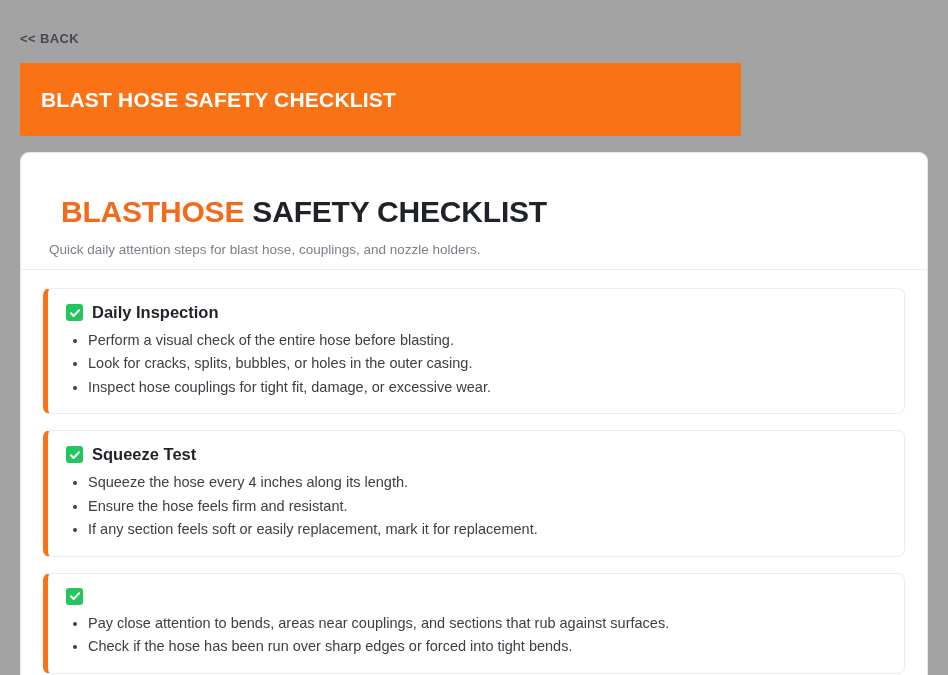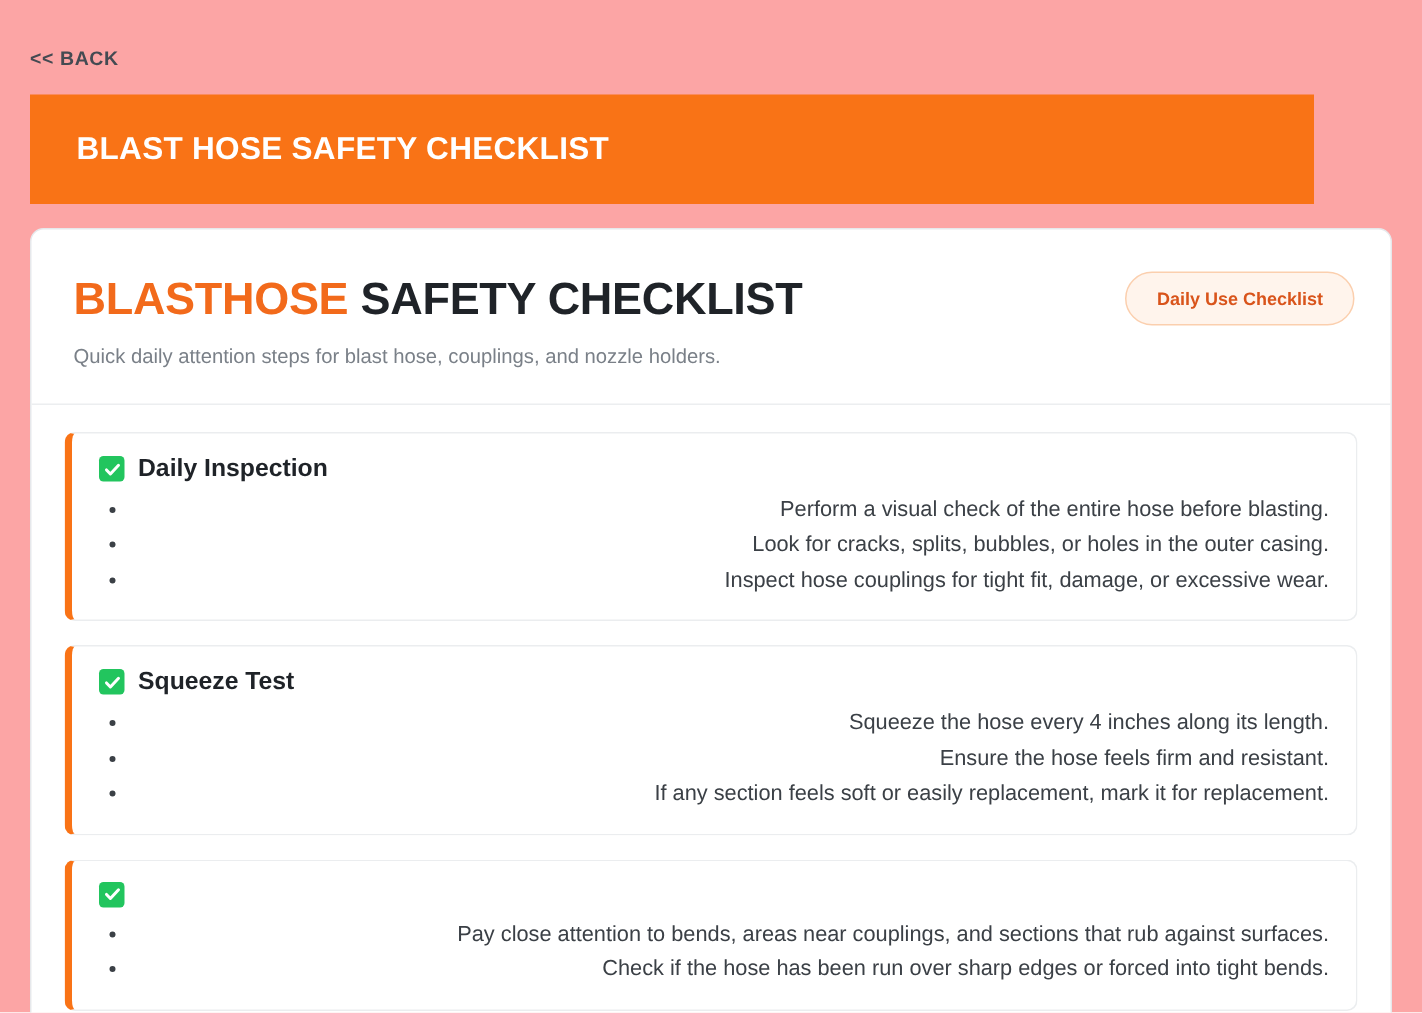--- a/index.html
+++ b/index.html
@@ -10,47 +10,47 @@
     height: 675px;
     background: #ffffff;
     font-family: "Liberation Sans", sans-serif;
     overflow: hidden;
   }
 
   .page {
     position: relative;
     width: 948px;
     height: 675px;
-    background: #fca5a5;
+    background: #a3a3a3;
   }
 
   
   .back-link {
     position: absolute;
     left: 20px;
     top: 31px;
     font-size: 13px;
     font-weight: bold;
     color: #444a52;
     letter-spacing: 0.4px;
     cursor: pointer;
     text-decoration: none;
   }
 
   
   .banner {
     position: absolute;
     left: 20px;
     top: 63px;
-    width: 856px;
+    width: 721px;
     height: 73px;
     background: #f97316;
     display: flex;
     align-items: center;
-    padding-left: 31px;
+    padding-left: 21px;
   }
   .banner-title {
     color: #ffffff;
     font-size: 21px;
     font-weight: bold;
     letter-spacing: 0.2px;
   }
 
   
   .card {
@@ -71,21 +71,21 @@
     border-bottom: 1px solid #eceef0;
     height: 117px;
   }
 
   .head-title {
     font-size: 30px;
     font-weight: bold;
     color: #1f2328;
     letter-spacing: -0.2px;
     line-height: 1.1;
-    margin: 0;
+    margin: 12px;
   }
   .head-title .accent { color: #f26a1b; }
 
   .head-sub {
     margin-top: 14px;
     font-size: 13.5px;
     color: #7a8088;
   }
 
   .pill {
@@ -139,21 +139,20 @@
   .section-title {
     font-size: 16.5px;
     font-weight: bold;
     color: #1f2328;
   }
 
   .bullets {
     margin: 0;
     padding-left: 22px;
     list-style: disc;
-    text-align: right;
   }
   .bullets li {
     font-size: 14.5px;
     color: #3c4busy;
     color: #3b4046;
     line-height: 1.62;
   }
 </style>
 </head>
 <body>
@@ -164,21 +163,20 @@
 
   <div class="banner">
     <span class="banner-title">BLAST HOSE SAFETY CHECKLIST</span>
   </div>
 
   <div class="card">
 
     <div class="card-head">
       <h1 class="head-title"><span class="accent">BLASTHOSE</span><span> SAFETY CHECKLIST</span></h1>
       <div class="head-sub">Quick daily attention steps for blast hose, couplings, and nozzle holders.</div>
-      <div class="pill">Daily Use Checklist</div>
     </div>
 
     <div class="sections">
 
       <div class="section">
         <div class="section-head">
           <span class="check">
             <svg width="12" height="12" viewBox="0 0 12 12">
                 <path d="M2 6.3 L4.6 9 L10 3.2" stroke="#ffffff" stroke-width="2" fill="none" stroke-linecap="round" stroke-linejoin="round"></path>
               </svg>

